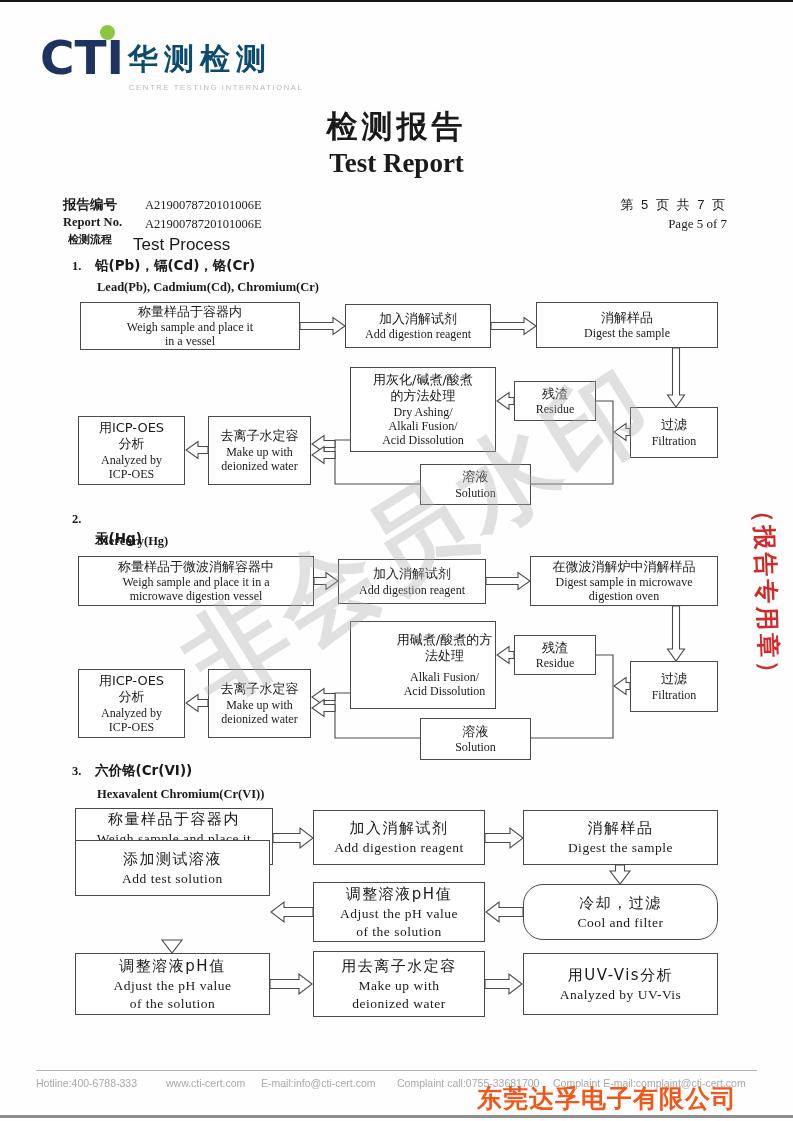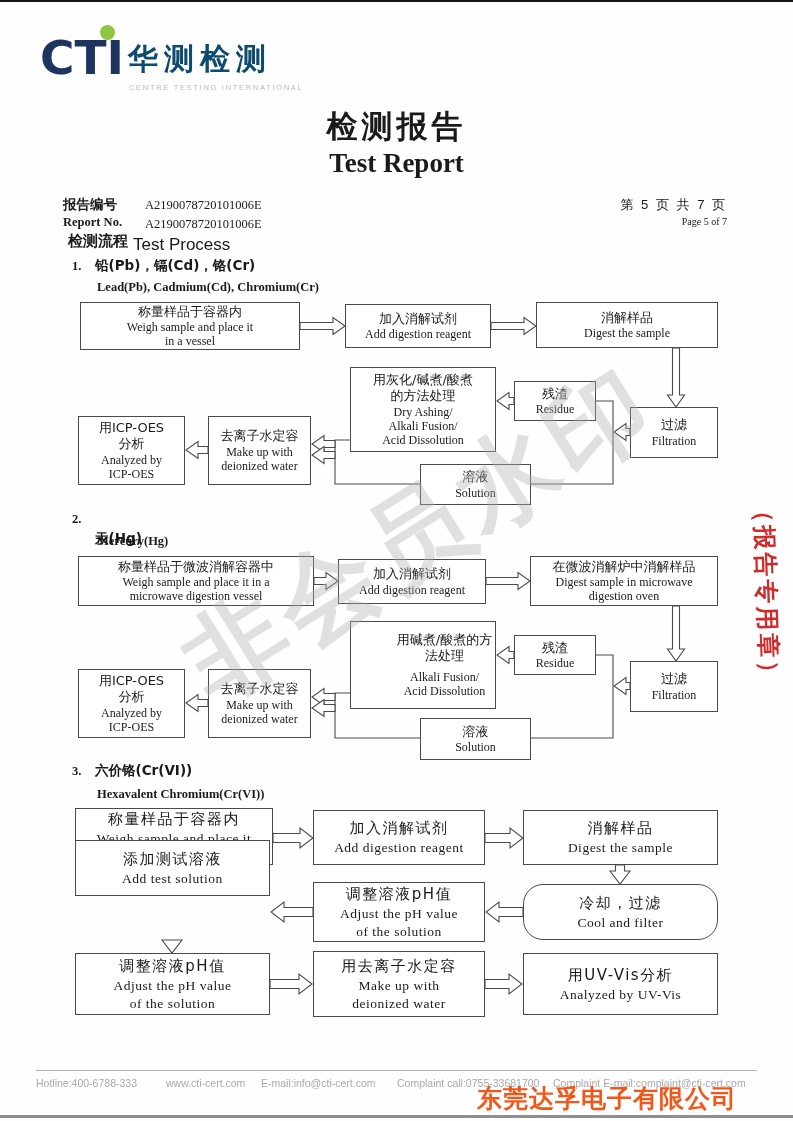--- a/index.html
+++ b/index.html
@@ -24,23 +24,23 @@
             font-family:"Liberation Serif","DejaVu Serif",serif;}
 
   
   .zh-b{font-weight:bold;font-family:"DejaVu Sans",sans-serif;}
   .serif{font-family:"Liberation Serif","DejaVu Serif",serif;}
   .lab-zh{left:63px;top:196px;font-size:13.5px;}
   .lab-en{left:63px;top:215px;font-size:12.5px;font-weight:bold;}
   .val1{left:145px;top:198px;font-size:12.5px;}
   .val2{left:145px;top:217px;font-size:12.5px;}
   .pg-zh{right:66px;top:196px;font-size:13px;letter-spacing:2px;}
-  .pg-en{right:66px;top:216px;font-size:10px;}
-
-  .proc-zh{left:68px;top:232px;font-size:15px;font-weight:bold;}
+  .pg-en{right:66px;top:216px;font-size:13px;}
+
+  .proc-zh{left:68px;top:232px;font-size:11px;font-weight:bold;}
   .proc-en{left:133px;top:235px;font-size:17px;font-weight:normal;}
 
   .secnum{font-size:12.5px;font-weight:bold;font-family:"Liberation Serif",serif;}
   .sec-zh{font-size:13.5px;font-weight:bold;font-family:"DejaVu Sans",sans-serif;}
   .sec-en{font-size:12.5px;font-weight:bold;font-family:"Liberation Serif",serif;}
 
   
   .fbox{position:absolute;border:1px solid #4a4a4a;background:#fff;display:flex;
         flex-direction:column;align-items:center;justify-content:center;text-align:center;
         font-family:"Liberation Serif","DejaVu Serif",serif;box-sizing:border-box;}

